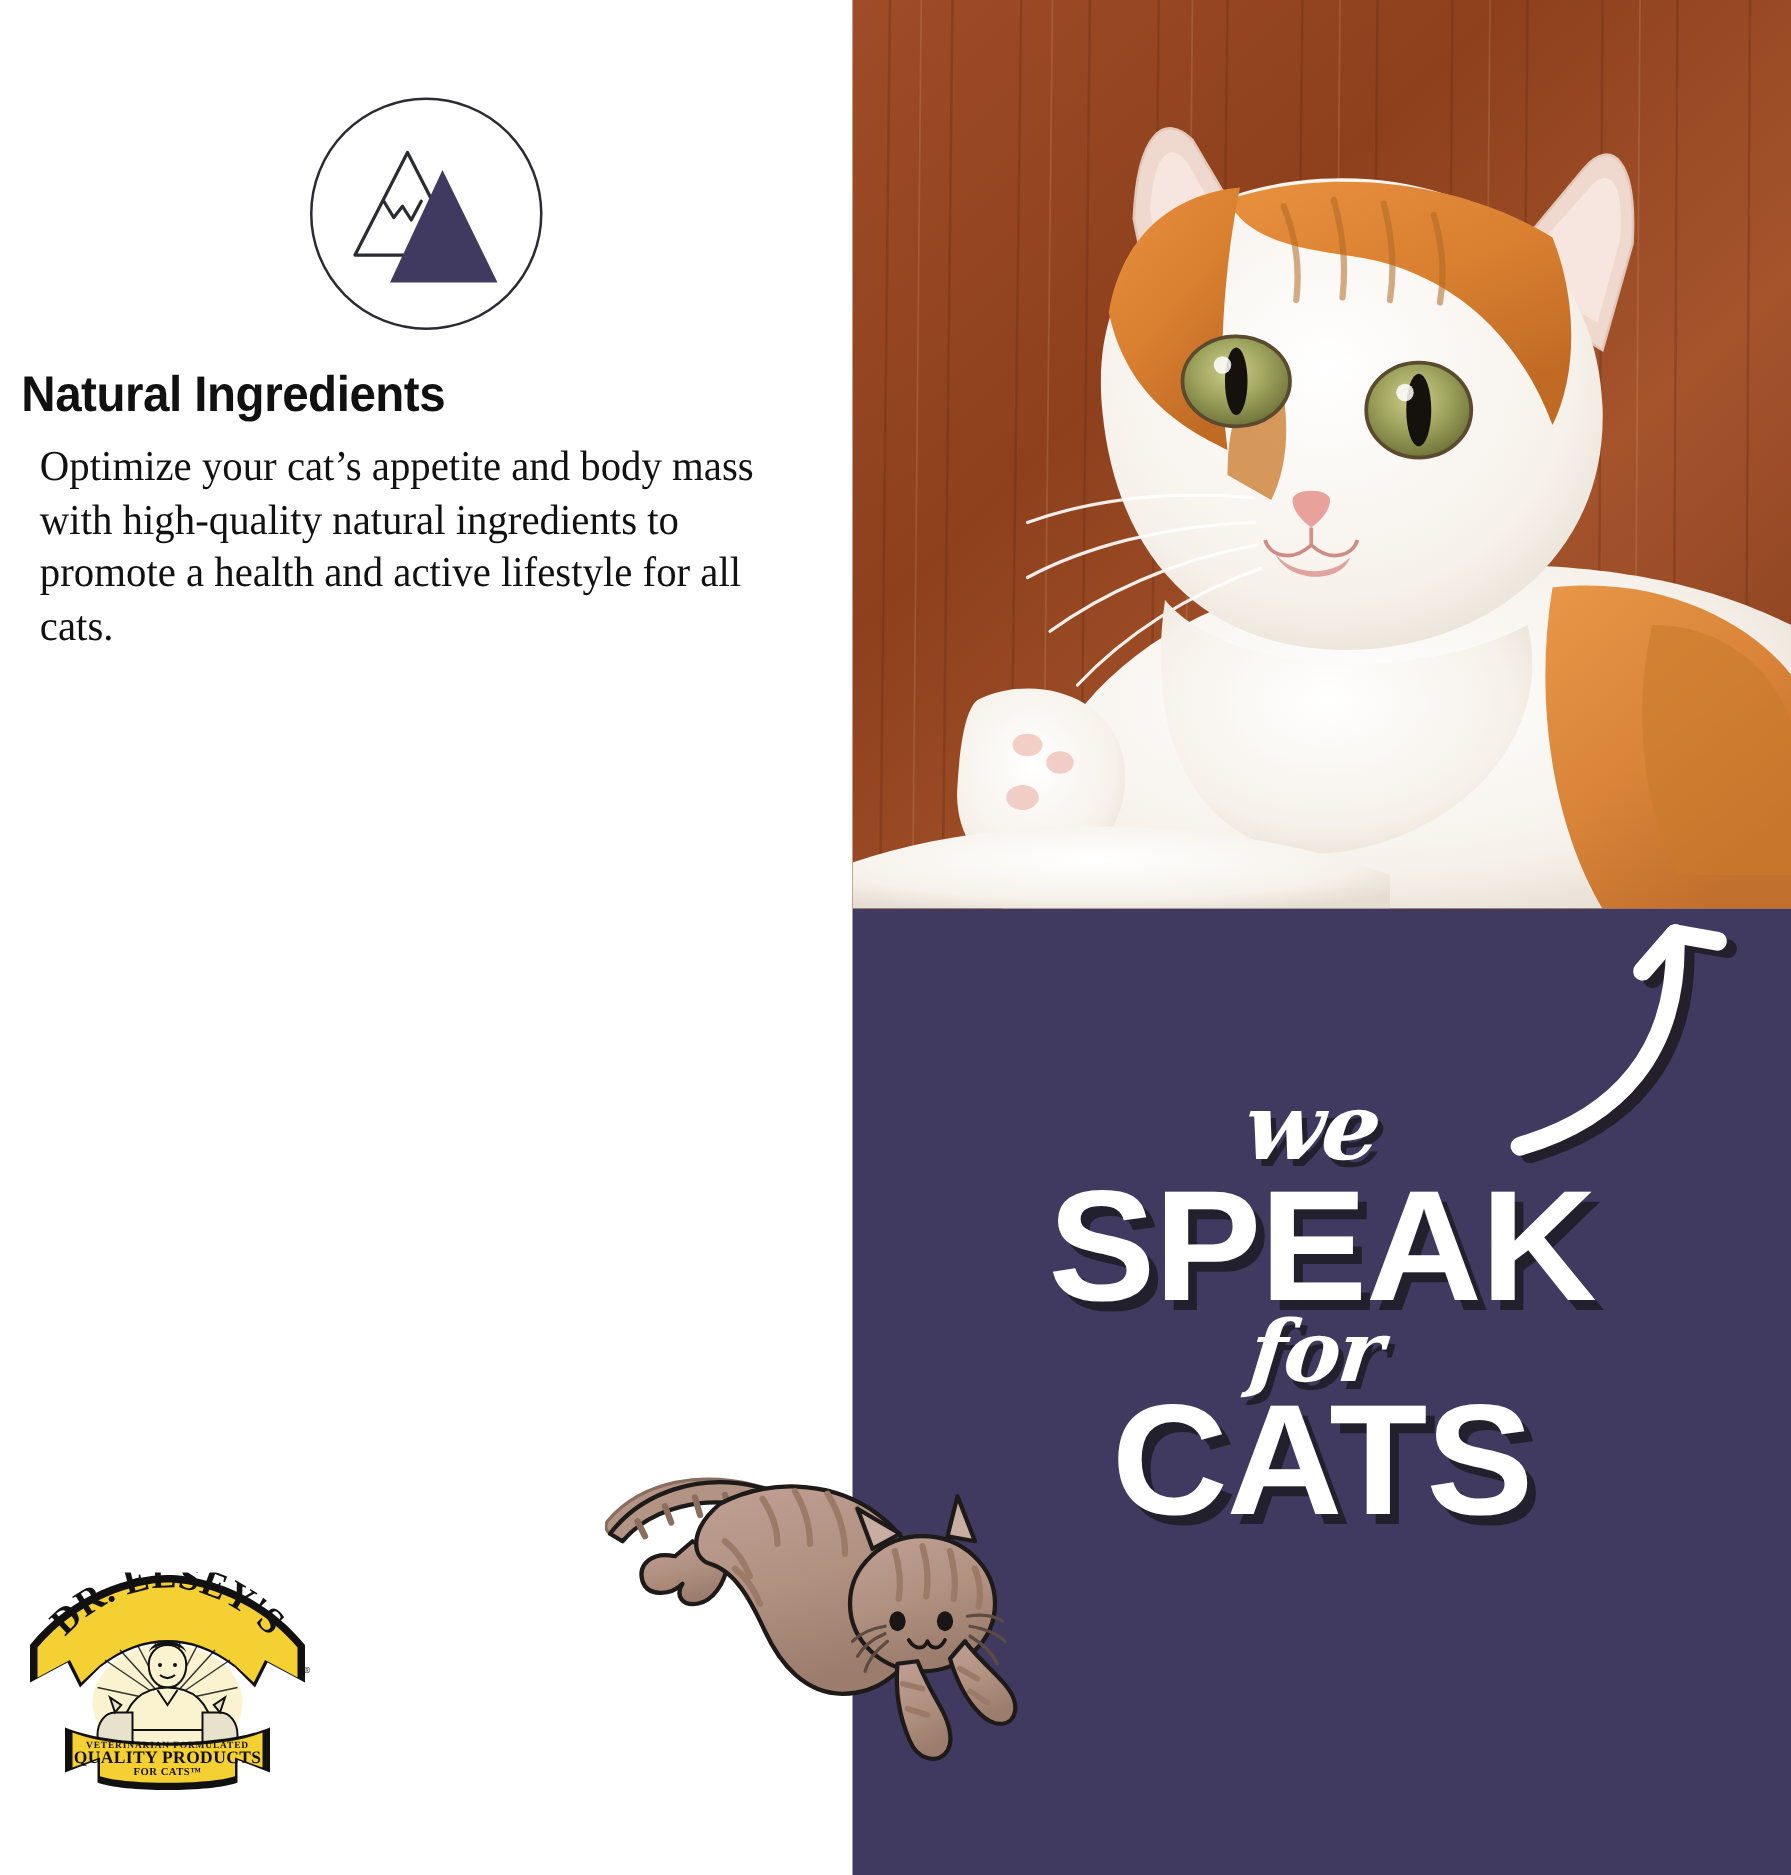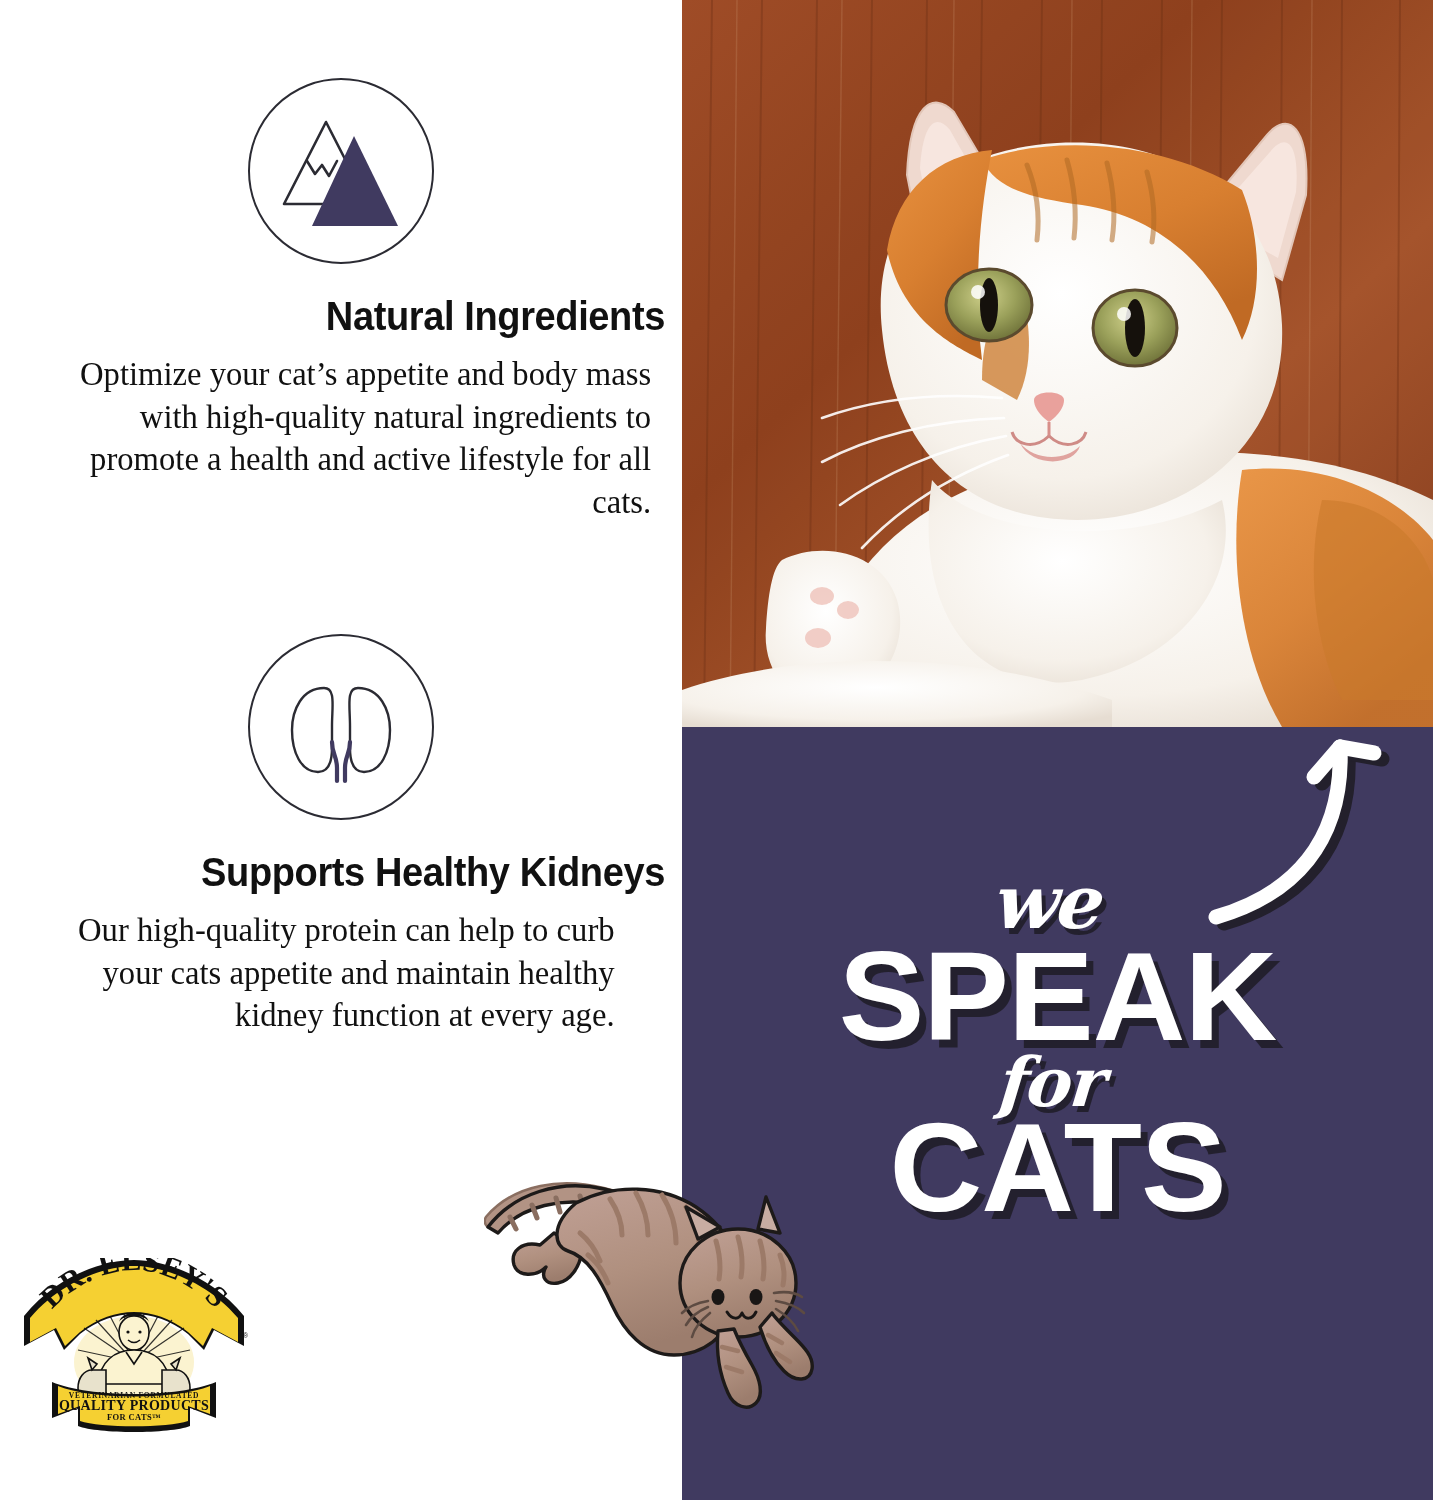--- a/index.html
+++ b/index.html
@@ -11,21 +11,21 @@
     overflow:hidden;
   }
 
   
   #left-column{
     position:absolute; left:0; top:0;
     width:682px; height:1500px;
     background:#ffffff;
   }
 
-  .feature{ position:absolute; width:682px; text-align:right; }
+  .feature{ position:absolute; width:682px; text-align:left; }
   #feature-natural{ top:78px; }
   #feature-kidney { top:634px; }
 
   .icon-circle{
     width:186px; height:186px; margin:0 auto;
     border:2.5px solid #2b2b33; border-radius:50%;
     display:flex; align-items:center; justify-content:center;
   }
   .icon-circle svg{ display:block; }
 
@@ -132,35 +132,20 @@
         <path d="M18 108 L60 26 L102 108 Z" fill="#ffffff" stroke="#2b2b33" stroke-width="2.6" stroke-linejoin="round"></path>
         <path d="M41 65 L49 78 L56 69 L63 80 L71 65" fill="none" stroke="#2b2b33" stroke-width="2.6" stroke-linejoin="round" stroke-linecap="round"></path>
 
         <path d="M46 130 L88 40 L132 130 Z" fill="#403A60"></path>
       </svg>
     </div>
     <div class="feature-title">Natural Ingredients</div>
     <div class="feature-body">Optimize your cat’s appetite and body mass with high-quality natural ingredients to promote a health and active lifestyle for all cats.</div>
   </div>
 
-  <div class="feature" id="feature-kidney">
-    <div class="icon-circle">
-      <svg width="150" height="150" viewBox="0 0 150 150">
-
-        <path d="M58 36 C36 36 26 58 26 78 C26 100 35 120 52 120 C63 120 66 110 66 96 L66 74 C66 54 70 36 58 36 Z" fill="#ffffff" stroke="#2b2b33" stroke-width="2.4" stroke-linejoin="round"></path>
-
-        <path d="M92 36 C114 36 124 58 124 78 C124 100 115 120 98 120 C87 120 84 110 84 96 L84 74 C84 54 80 36 92 36 Z" fill="#ffffff" stroke="#2b2b33" stroke-width="2.4" stroke-linejoin="round"></path>
-
-        <path d="M66 90 C66 102 71 104 71 116 L71 129" fill="none" stroke="#403A60" stroke-width="4.2" stroke-linecap="round"></path>
-        <path d="M84 90 C84 102 79 104 79 116 L79 129" fill="none" stroke="#403A60" stroke-width="4.2" stroke-linecap="round"></path>
-      </svg>
-    </div>
-    <div class="feature-title">Supports Healthy Kidneys</div>
-    <div class="feature-body">Our high-quality protein can help to curb your cats appetite and maintain healthy kidney function at every age.</div>
-  </div>
 
   <div id="brand-logo">
     <svg width="232" height="176" viewBox="0 0 232 176">
 
       <path d="M6 88 L6 58 C40 16 88 2 116 2 C144 2 192 16 226 58 L226 88 L196 72 L186 92 L170 76
                C152 62 134 56 116 56 C98 56 80 62 62 76 L46 92 L36 72 Z" fill="#111111"></path>
 
       <path d="M12 84 L12 60 C44 22 90 8 116 8 C142 8 188 22 220 60 L220 84 L194 70 L185 88 L170 74
                C152 60 134 54 116 54 C98 54 80 60 62 74 L47 88 L38 70 Z" fill="#F5D032"></path>
 

